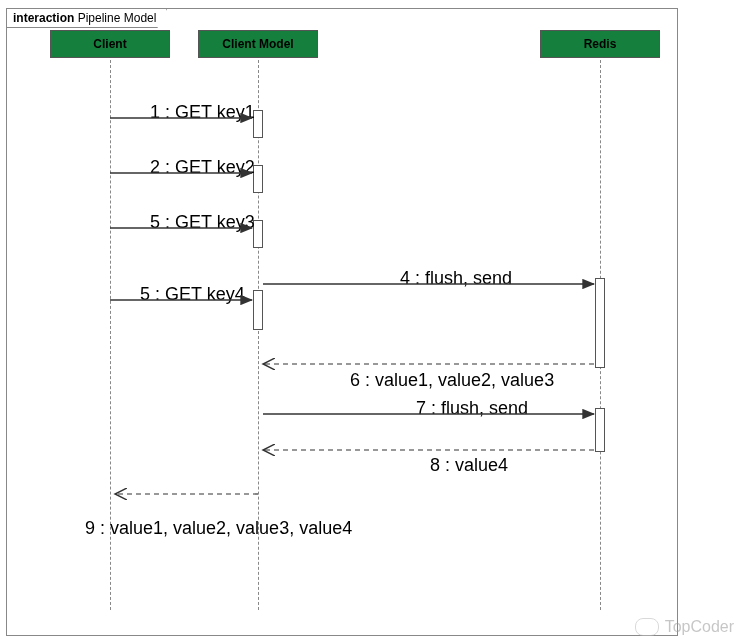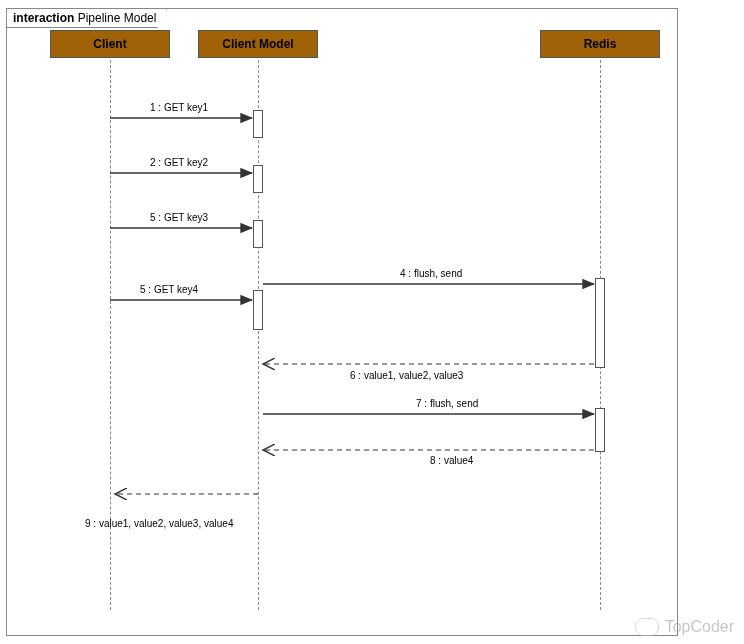--- a/index.html
+++ b/index.html
@@ -33,41 +33,41 @@
     clip-path: polygon(0 0, 100% 0, calc(100% - 10px) 100%, 0 100%);
   }
   .frame-label b { font-weight: bold; }
   .participant {
     position: absolute;
     top: 30px;
     width: 120px;
     text-align: center;
     font-weight: bold;
     border: 1px solid #555;
-    background: #a16207;
+    background: #15803d;
     padding: 6px 4px;
     box-sizing: border-box;
   }
   .lifeline {
     position: absolute;
     top: 60px;
     width: 0;
     border-left: 1px dashed #888;
     height: 550px;
   }
   .activation {
     position: absolute;
     width: 10px;
     background: #fff;
     border: 1px solid #555;
     box-sizing: border-box;
   }
   .msg-label {
     position: absolute;
-    font-size: 10px;
+    font-size: 18px;
     white-space: nowrap;
   }
   svg.overlay {
     position: absolute;
     left: 0; top: 0;
     width: 744px; height: 644px;
     pointer-events: none;
   }
   .watermark {
     position: absolute;

